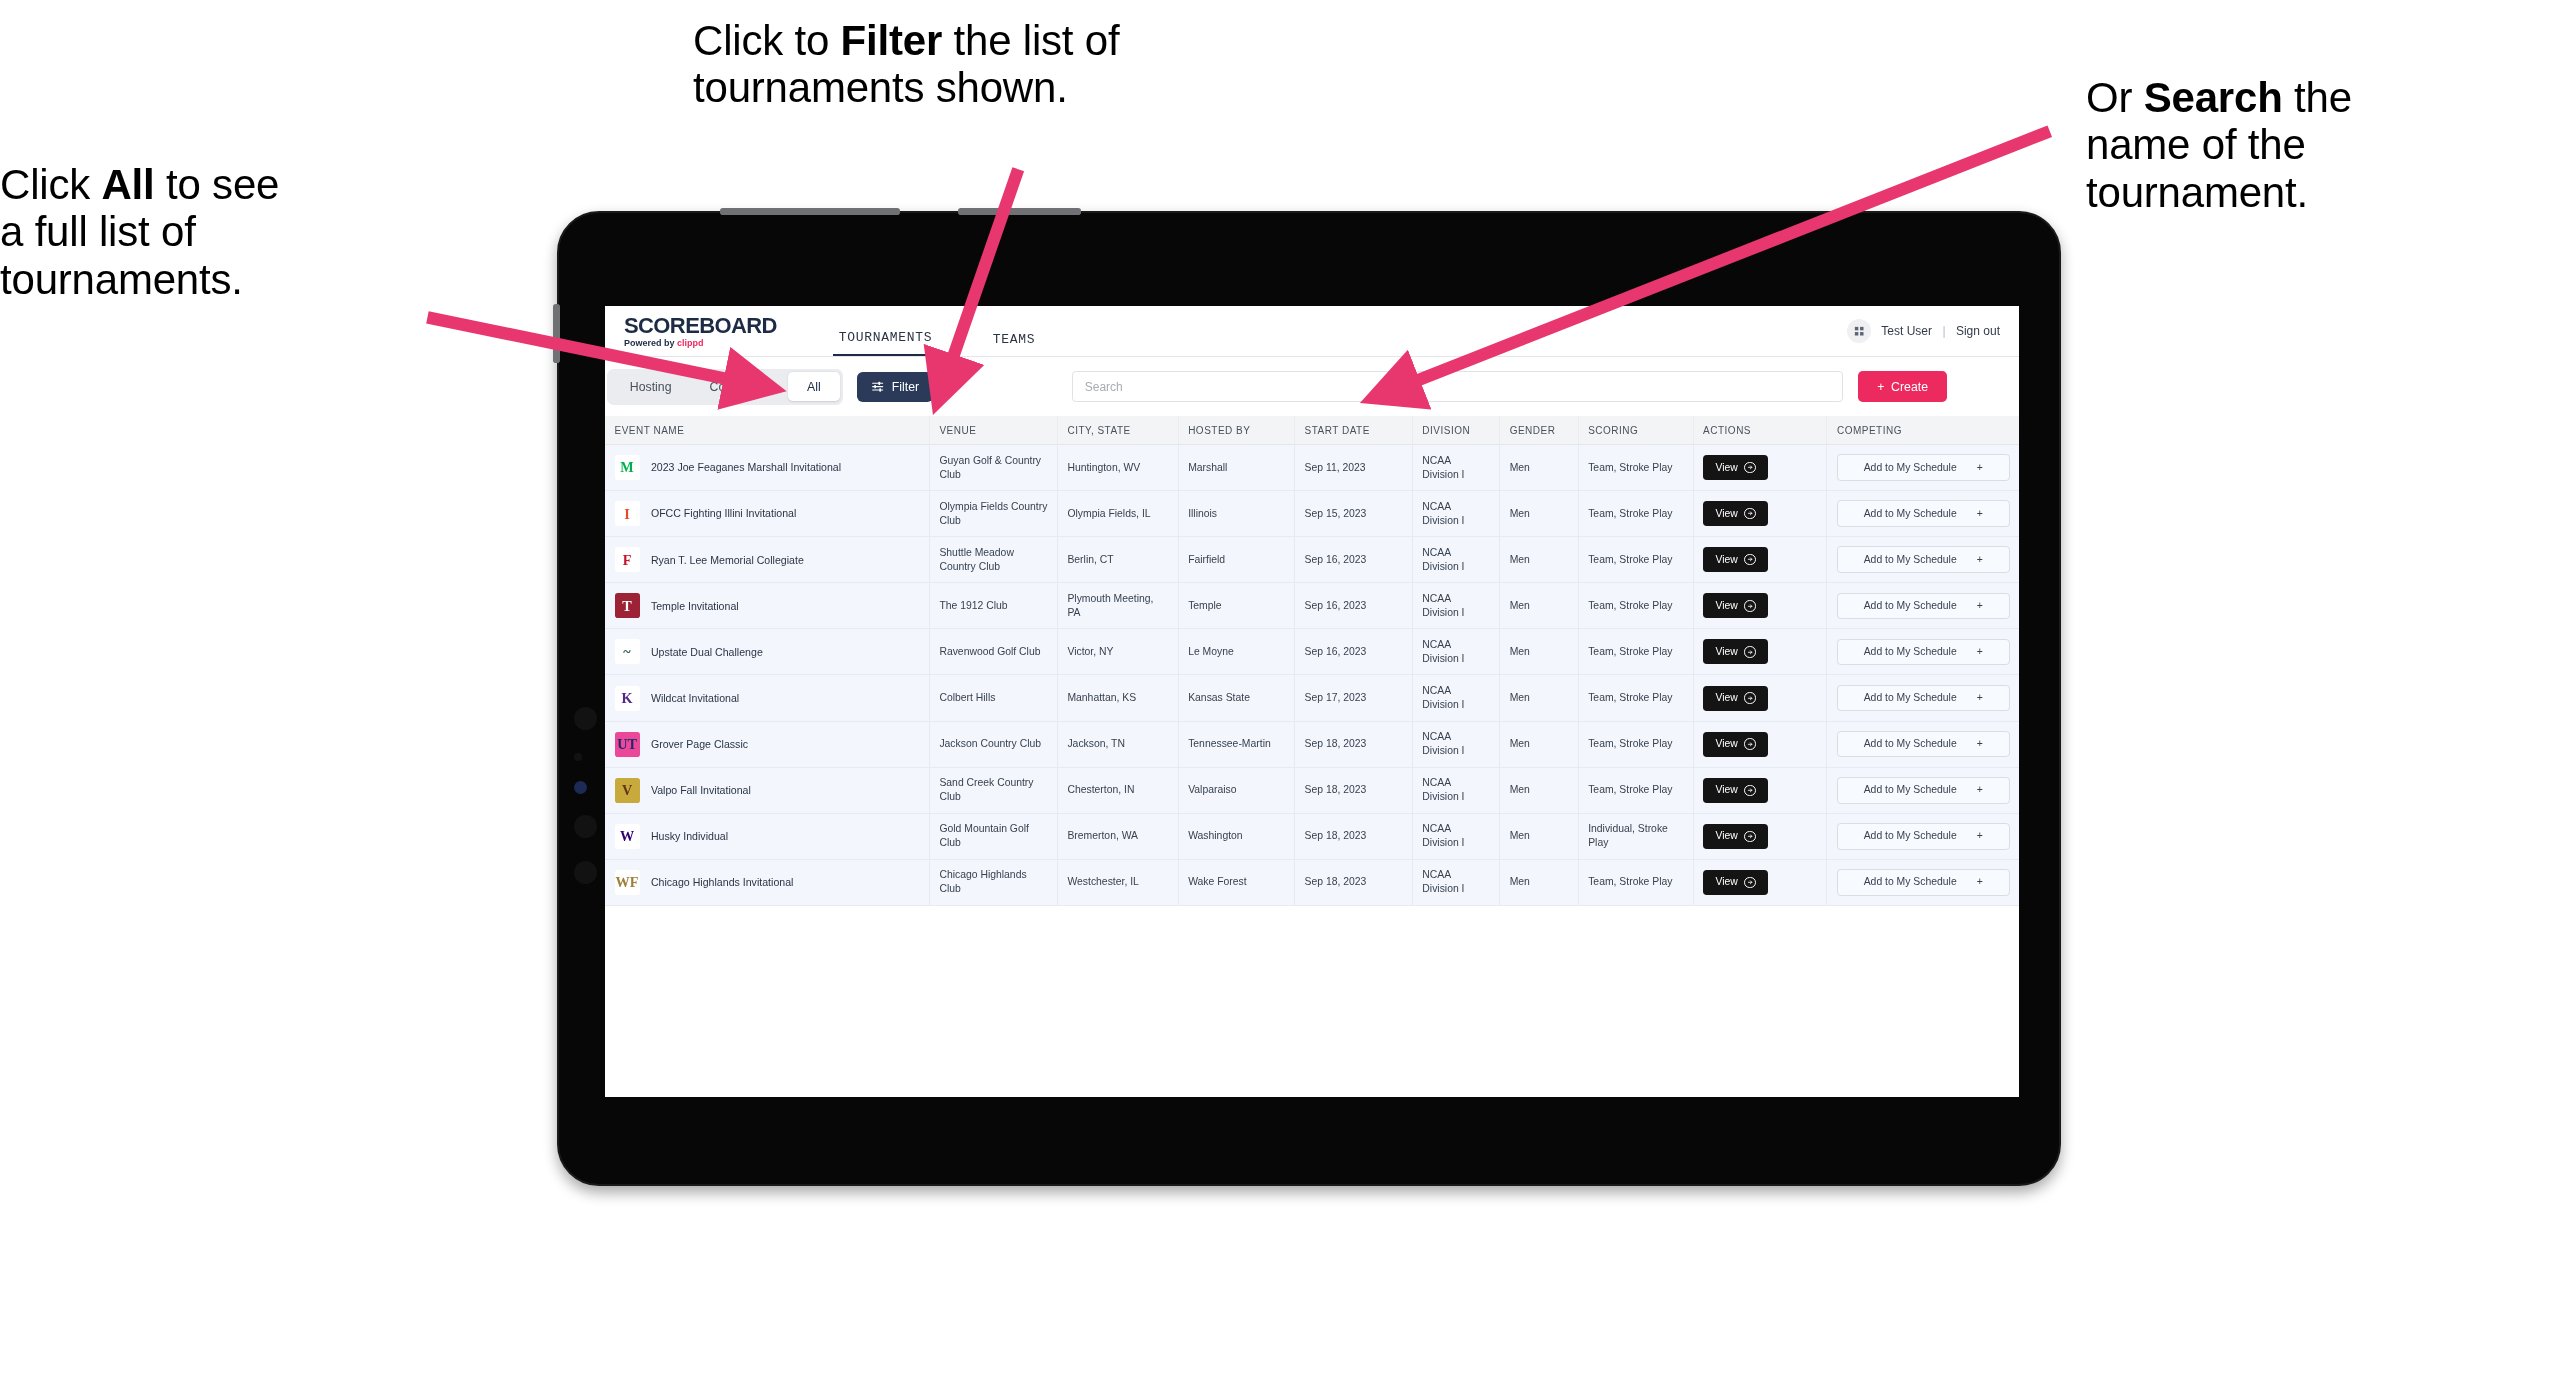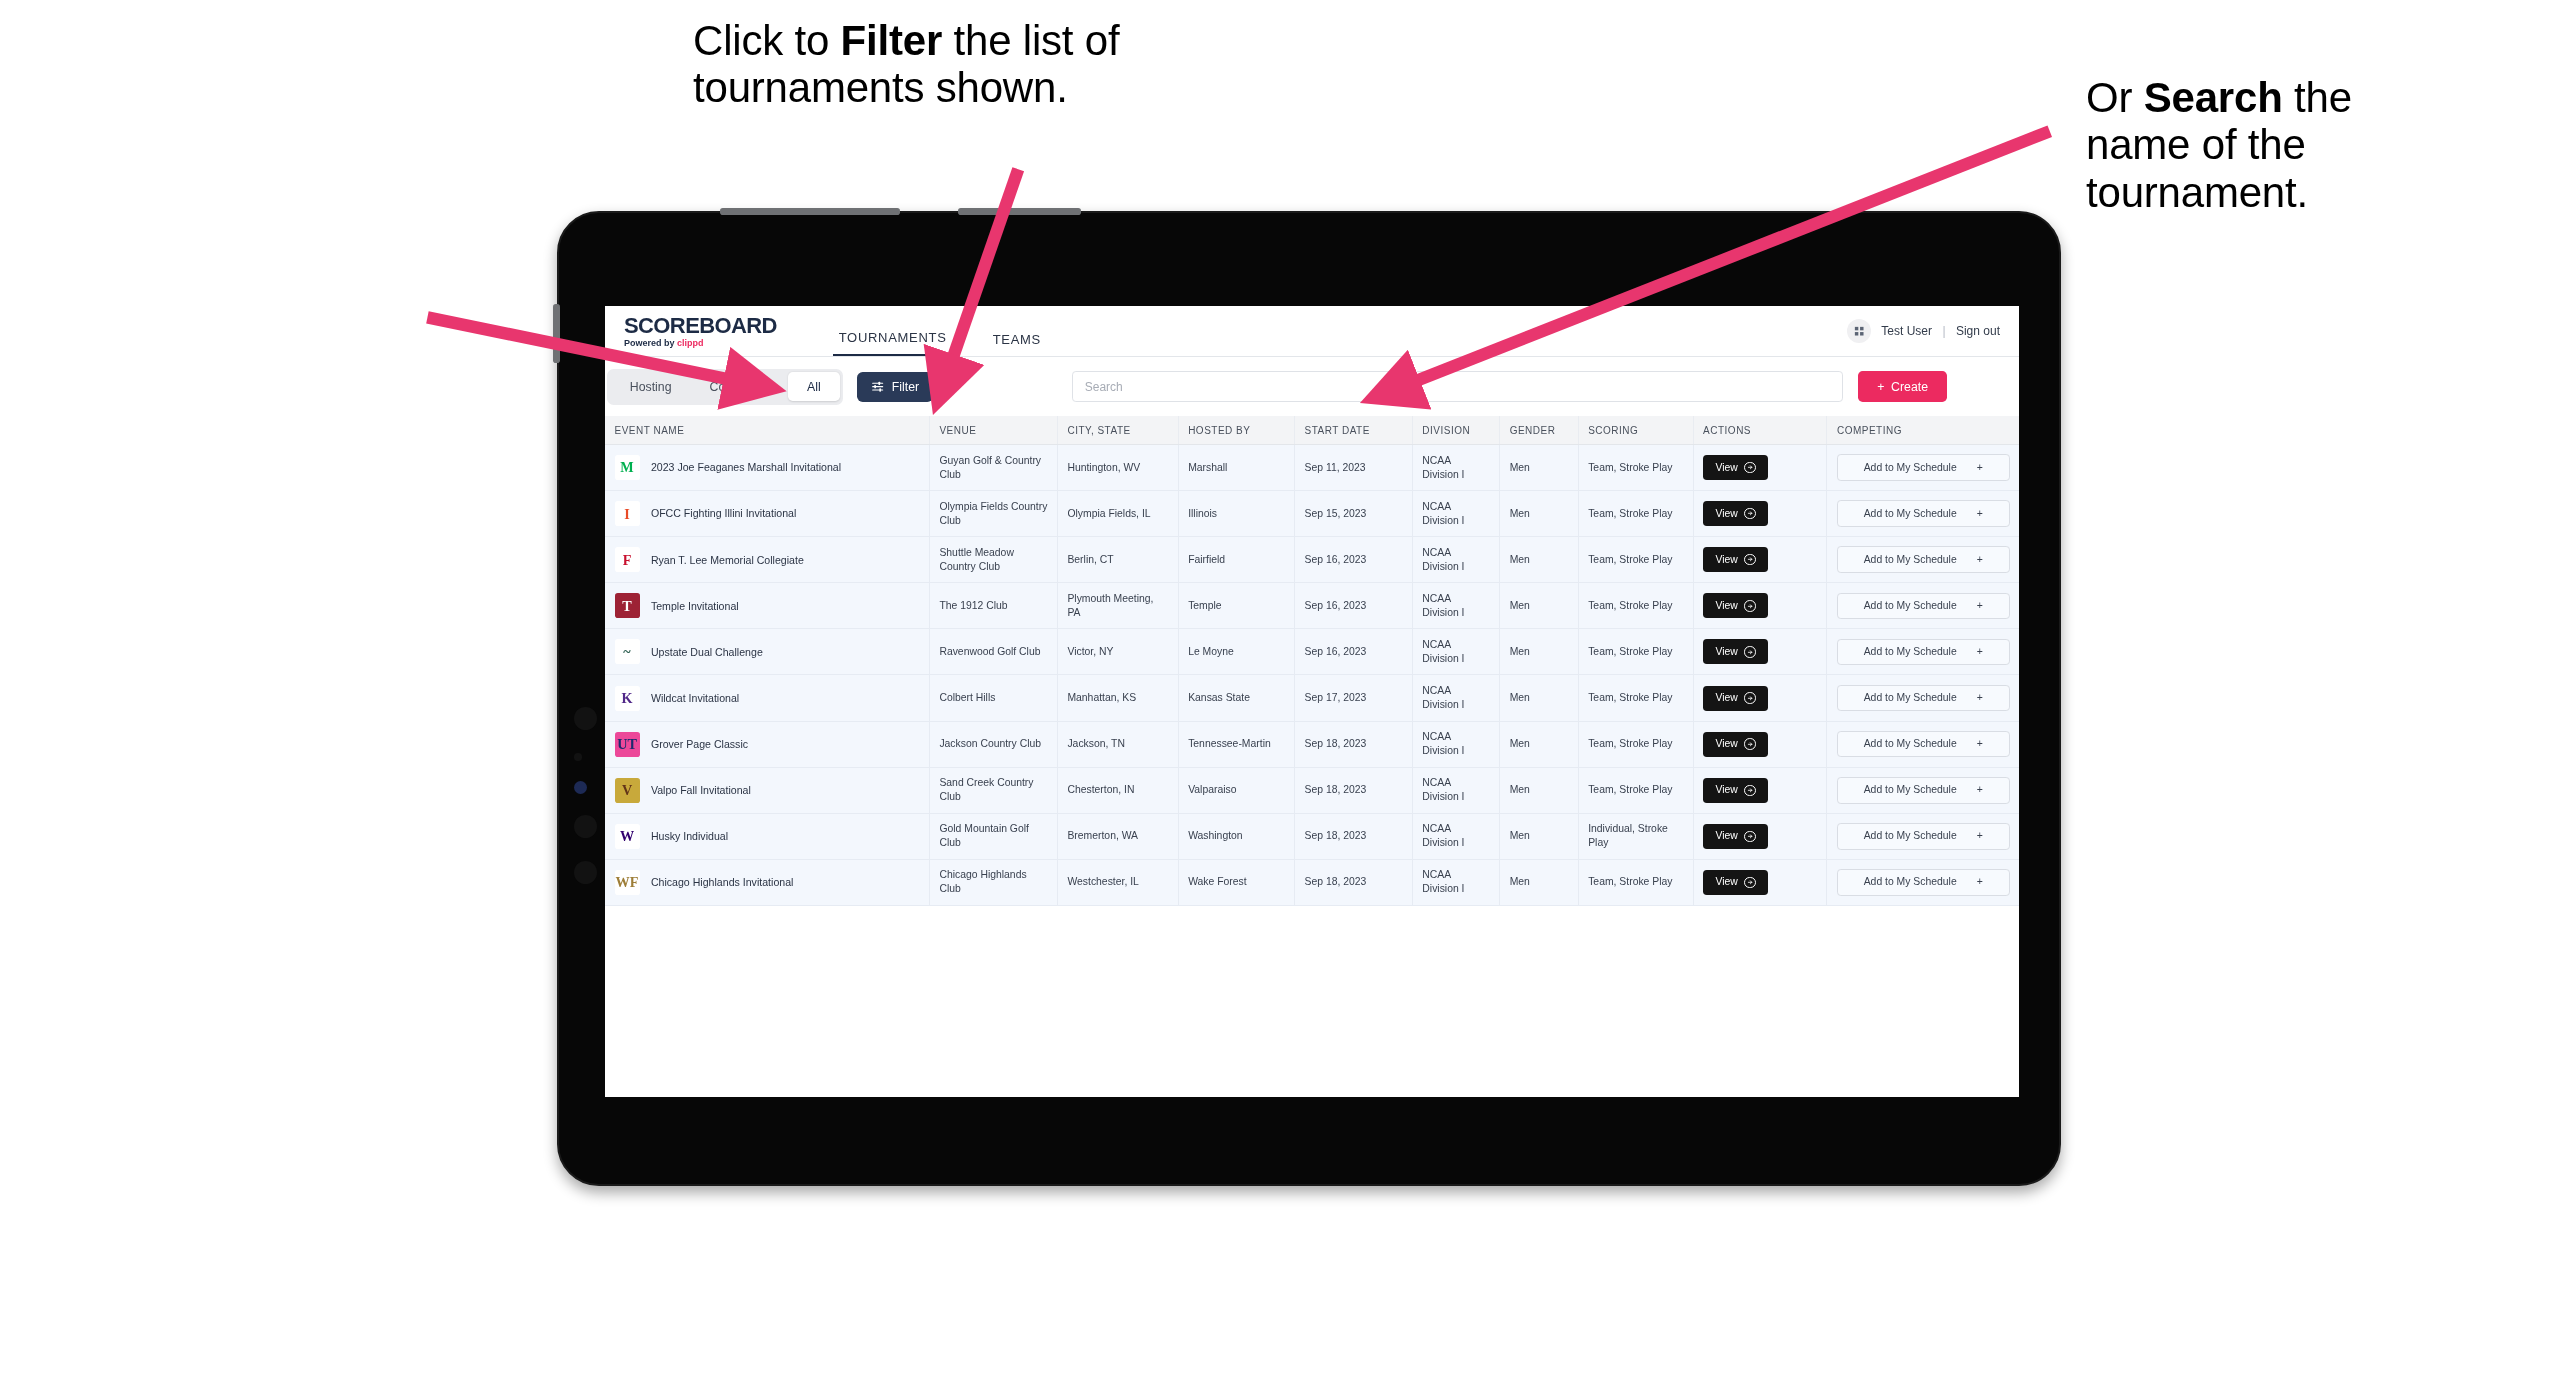--- a/index.html
+++ b/index.html
@@ -88,20 +88,21 @@
     font-size: 9px; color: #1d2b45; font-weight: 600;
     margin-top: 2.8px; line-height: 1;
   }
   #brand .bsub .clippd { color: #ec2a60; font-weight: 800; }
 
   .navtab {
     position: absolute; bottom: 0;
     font-size: 13px; letter-spacing: 0.7px;
     color: #2b3445; padding: 0 5.7px 9.5px 5.7px;
     cursor: pointer;
+    font-family: Liberation Mono, monospace;
   }
   #tab-tournaments { left: 228px; border-bottom: 2.8px solid #1d2b45; }
   #tab-teams       { left: 382px; }
 
   #usermenu {
     position: absolute; right: 19px; top: 13.3px;
     display: flex; align-items: center; gap: 10.4px;
     font-size: 12px; color: #333c4b;
   }
   #avatar {
@@ -210,20 +211,23 @@
     display: flex; align-items: center; justify-content: center; gap: 20px;
     font-size: 10.4px; color: #39414f; background: #f7fafe;
     cursor: pointer;
   }
 </style>
 </head>
 <body>
 
 <div id="stage">
 
+  <div class="annot" id="annot-all"><span>Click </span><b>All</b><span> to see
+a full list of
+tournaments.</span></div>
 
   <div class="annot" id="annot-filter"><span>Click to </span><b>Filter</b><span> the list of
 tournaments shown.</span></div>
 
   <div class="annot" id="annot-search"><span>Or </span><b>Search</b><span> the
 name of the
 tournament.</span></div>
 
   <div id="tablet">
     <div class="side-btn" id="sb-vol"></div>

